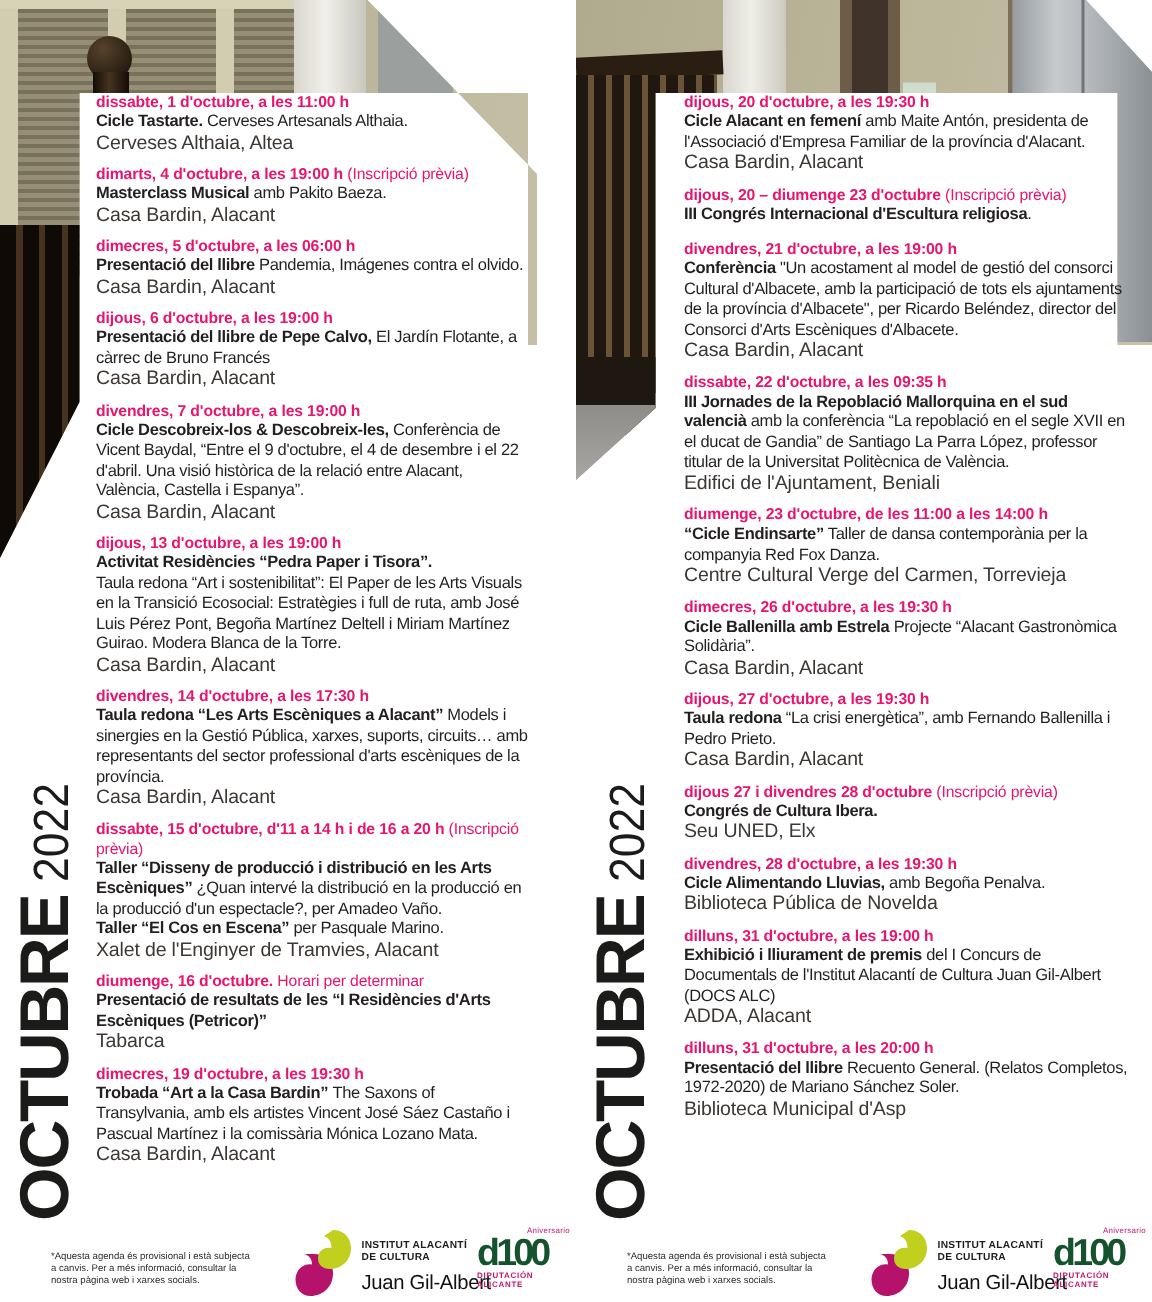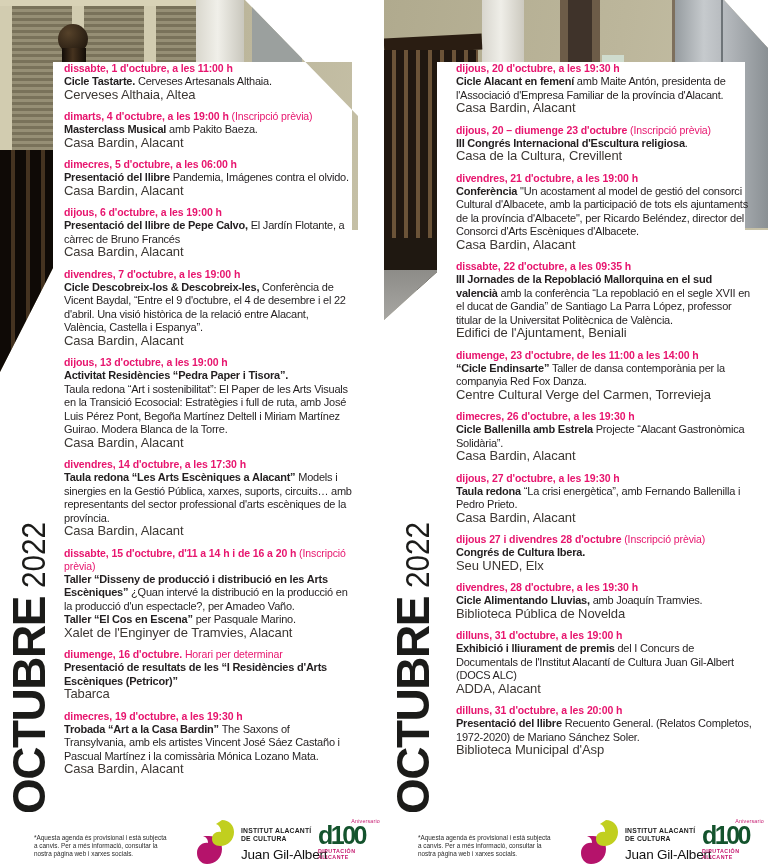--- a/index.html
+++ b/index.html
@@ -185,21 +185,20 @@
   </div>
   <div class="events">
       <div class="event">
         <div class="date">dijous, 20 d'octubre, a les 19:30 h</div>
         <div class="body"><span class="b">Cicle </span><span class="b i">Alacant en femení</span><span> amb Maite Antón, presidenta de l'Associació d'Empresa Familiar de la província d'Alacant.</span></div>
         <div class="venue">Casa Bardin, Alacant</div>
       </div>
       <div class="event">
         <div class="date">dijous, 20 – diumenge 23 d'octubre<span class="note"> (Inscripció prèvia)</span></div>
         <div class="body"><span class="b">III Congrés Internacional d'Escultura religiosa</span><span>.</span></div>
-        <div class="venue">Casa de la Cultura, Crevillent</div>
       </div>
       <div class="event">
         <div class="date">divendres, 21 d'octubre, a les 19:00 h</div>
         <div class="body"><span class="b">Conferència </span><span>"Un acostament al model de gestió del consorci Cultural d'Albacete, amb la participació de tots els ajuntaments de la província d'Albacete", per Ricardo Beléndez, director del Consorci d'Arts Escèniques d'Albacete.</span></div>
         <div class="venue">Casa Bardin, Alacant</div>
       </div>
       <div class="event">
         <div class="date">dissabte, 22 d'octubre, a les 09:35 h</div>
         <div class="body"><span class="b">III Jornades de la Repoblació Mallorquina en el sud valencià</span><span> amb la conferència “La repoblació en el segle XVII en el ducat de Gandia” de Santiago La Parra López, professor titular de la Universitat Politècnica de València.</span></div>
         <div class="venue">Edifici de l'Ajuntament, Beniali</div>
@@ -219,21 +218,21 @@
         <div class="body"><span class="b">Taula redona </span><span>“La crisi energètica”, amb Fernando Ballenilla i Pedro Prieto.</span></div>
         <div class="venue">Casa Bardin, Alacant</div>
       </div>
       <div class="event">
         <div class="date">dijous 27 i divendres 28 d'octubre<span class="note"> (Inscripció prèvia)</span></div>
         <div class="body"><span class="b">Congrés de Cultura Ibera.</span></div>
         <div class="venue">Seu UNED, Elx</div>
       </div>
       <div class="event">
         <div class="date">divendres, 28 d'octubre, a les 19:30 h</div>
-        <div class="body"><span class="b">Cicle </span><span class="b i">Alimentando Lluvias,</span><span> amb Joaquín Tramvies.</span></div>
+        <div class="body"><span class="b">Cicle </span><span class="b i">Alimentando Lluvias,</span><span> amb Begoña Penalva.</span></div>
         <div class="venue">Biblioteca Pública de Novelda</div>
       </div>
       <div class="event">
         <div class="date">dilluns, 31 d'octubre, a les 19:00 h</div>
         <div class="body"><span class="b">Exhibició i lliurament de premis</span><span> del I Concurs de Documentals de l'Institut Alacantí de Cultura Juan Gil-Albert (DOCS ALC)</span></div>
         <div class="venue">ADDA, Alacant</div>
       </div>
       <div class="event">
         <div class="date">dilluns, 31 d'octubre, a les 20:00 h</div>
         <div class="body"><span class="b">Presentació del llibre </span><span class="i">Recuento General. (Relatos Completos, 1972-2020)</span><span> de Mariano Sánchez Soler.</span></div>

